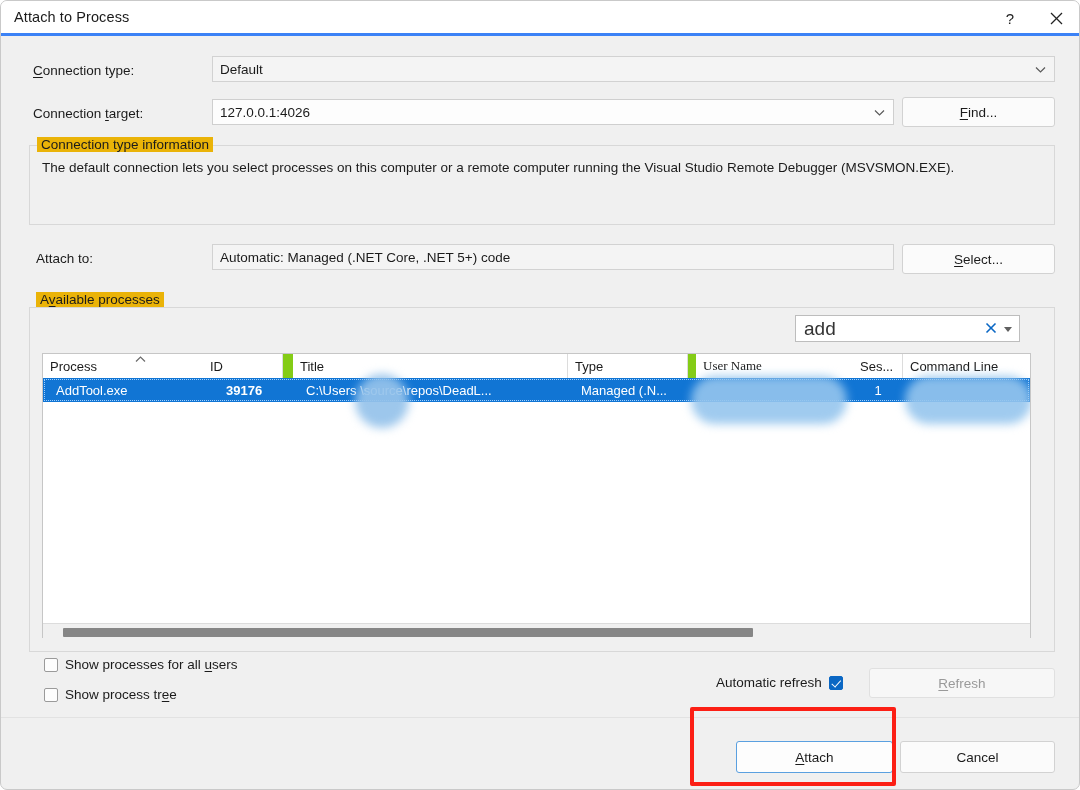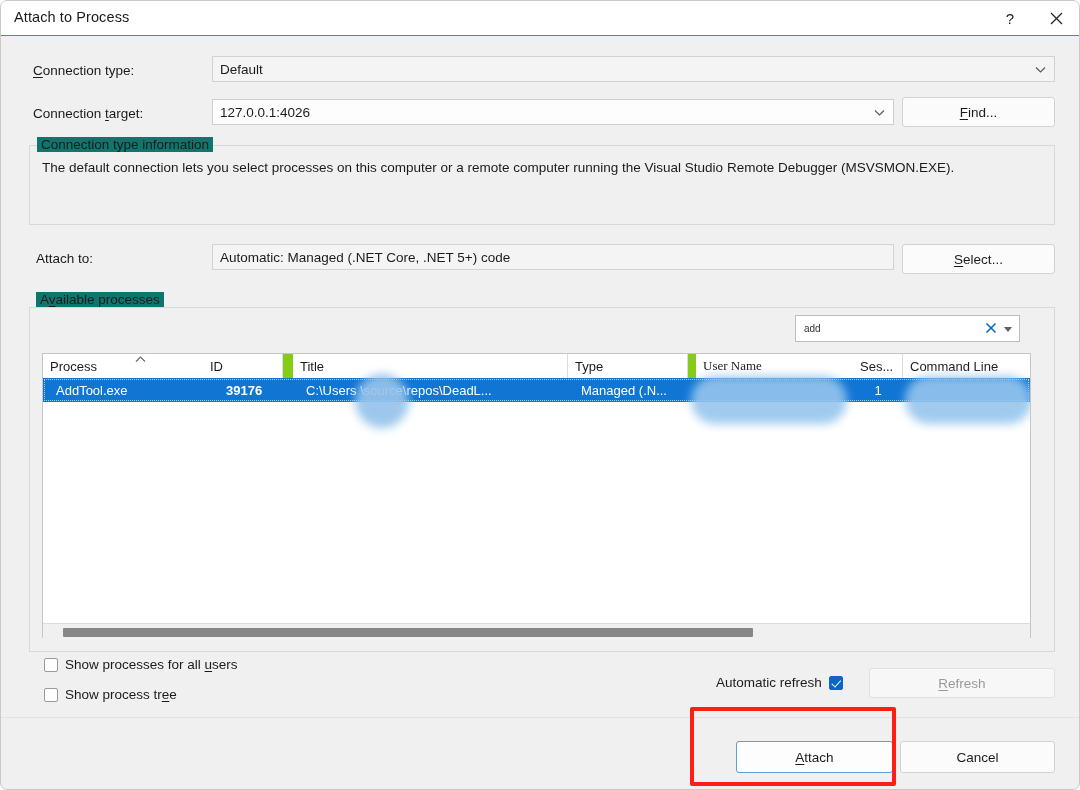--- a/index.html
+++ b/index.html
@@ -28,21 +28,21 @@
     overflow: hidden;
   }
 
   
   .titlebar {
     position: absolute;
     left: 0; top: 0;
     width: 1080px;
     height: 35px;
     background: #ffffff;
-    border-bottom: 1px solid #3b82f6;
+    border-bottom: 3px solid #3b82f6;
     box-sizing: border-box;
   }
   .title-text {
     position: absolute;
     left: 13px;
     top: 8px;
     font-size: 14.5px;
     color: #1a1a1a;
     letter-spacing: .1px;
   }
@@ -111,21 +111,21 @@
 
   
   .group {
     position: absolute;
     box-sizing: border-box;
     border: 1px solid #d8d8d8;
     background: transparent;
   }
   .group-title {
     position: absolute;
-    background: #0f766e;
+    background: #eab308;
     padding: 0 4px;
     font-size: 13.5px;
     color: #1b1b1b;
     white-space: nowrap;
   }
   .group-body {
     position: absolute;
     font-size: 13.5px;
     line-height: 20px;
     color: #1b1b1b;
@@ -136,21 +136,21 @@
     position: absolute;
     box-sizing: border-box;
     background: #ffffff;
     border: 1px solid #bdbdbd;
     height: 27px;
     display: flex;
     align-items: center;
   }
   .searchbox .stext {
     padding-left: 8px;
-    font-size: 10px;
+    font-size: 19px;
     color: #333;
     flex: 1;
   }
   .searchbox .clear {
     color: #0a67c4;
     font-size: 15px;
     padding: 0 4px;
     line-height: 1;
   }
   .searchbox .sdrop {

